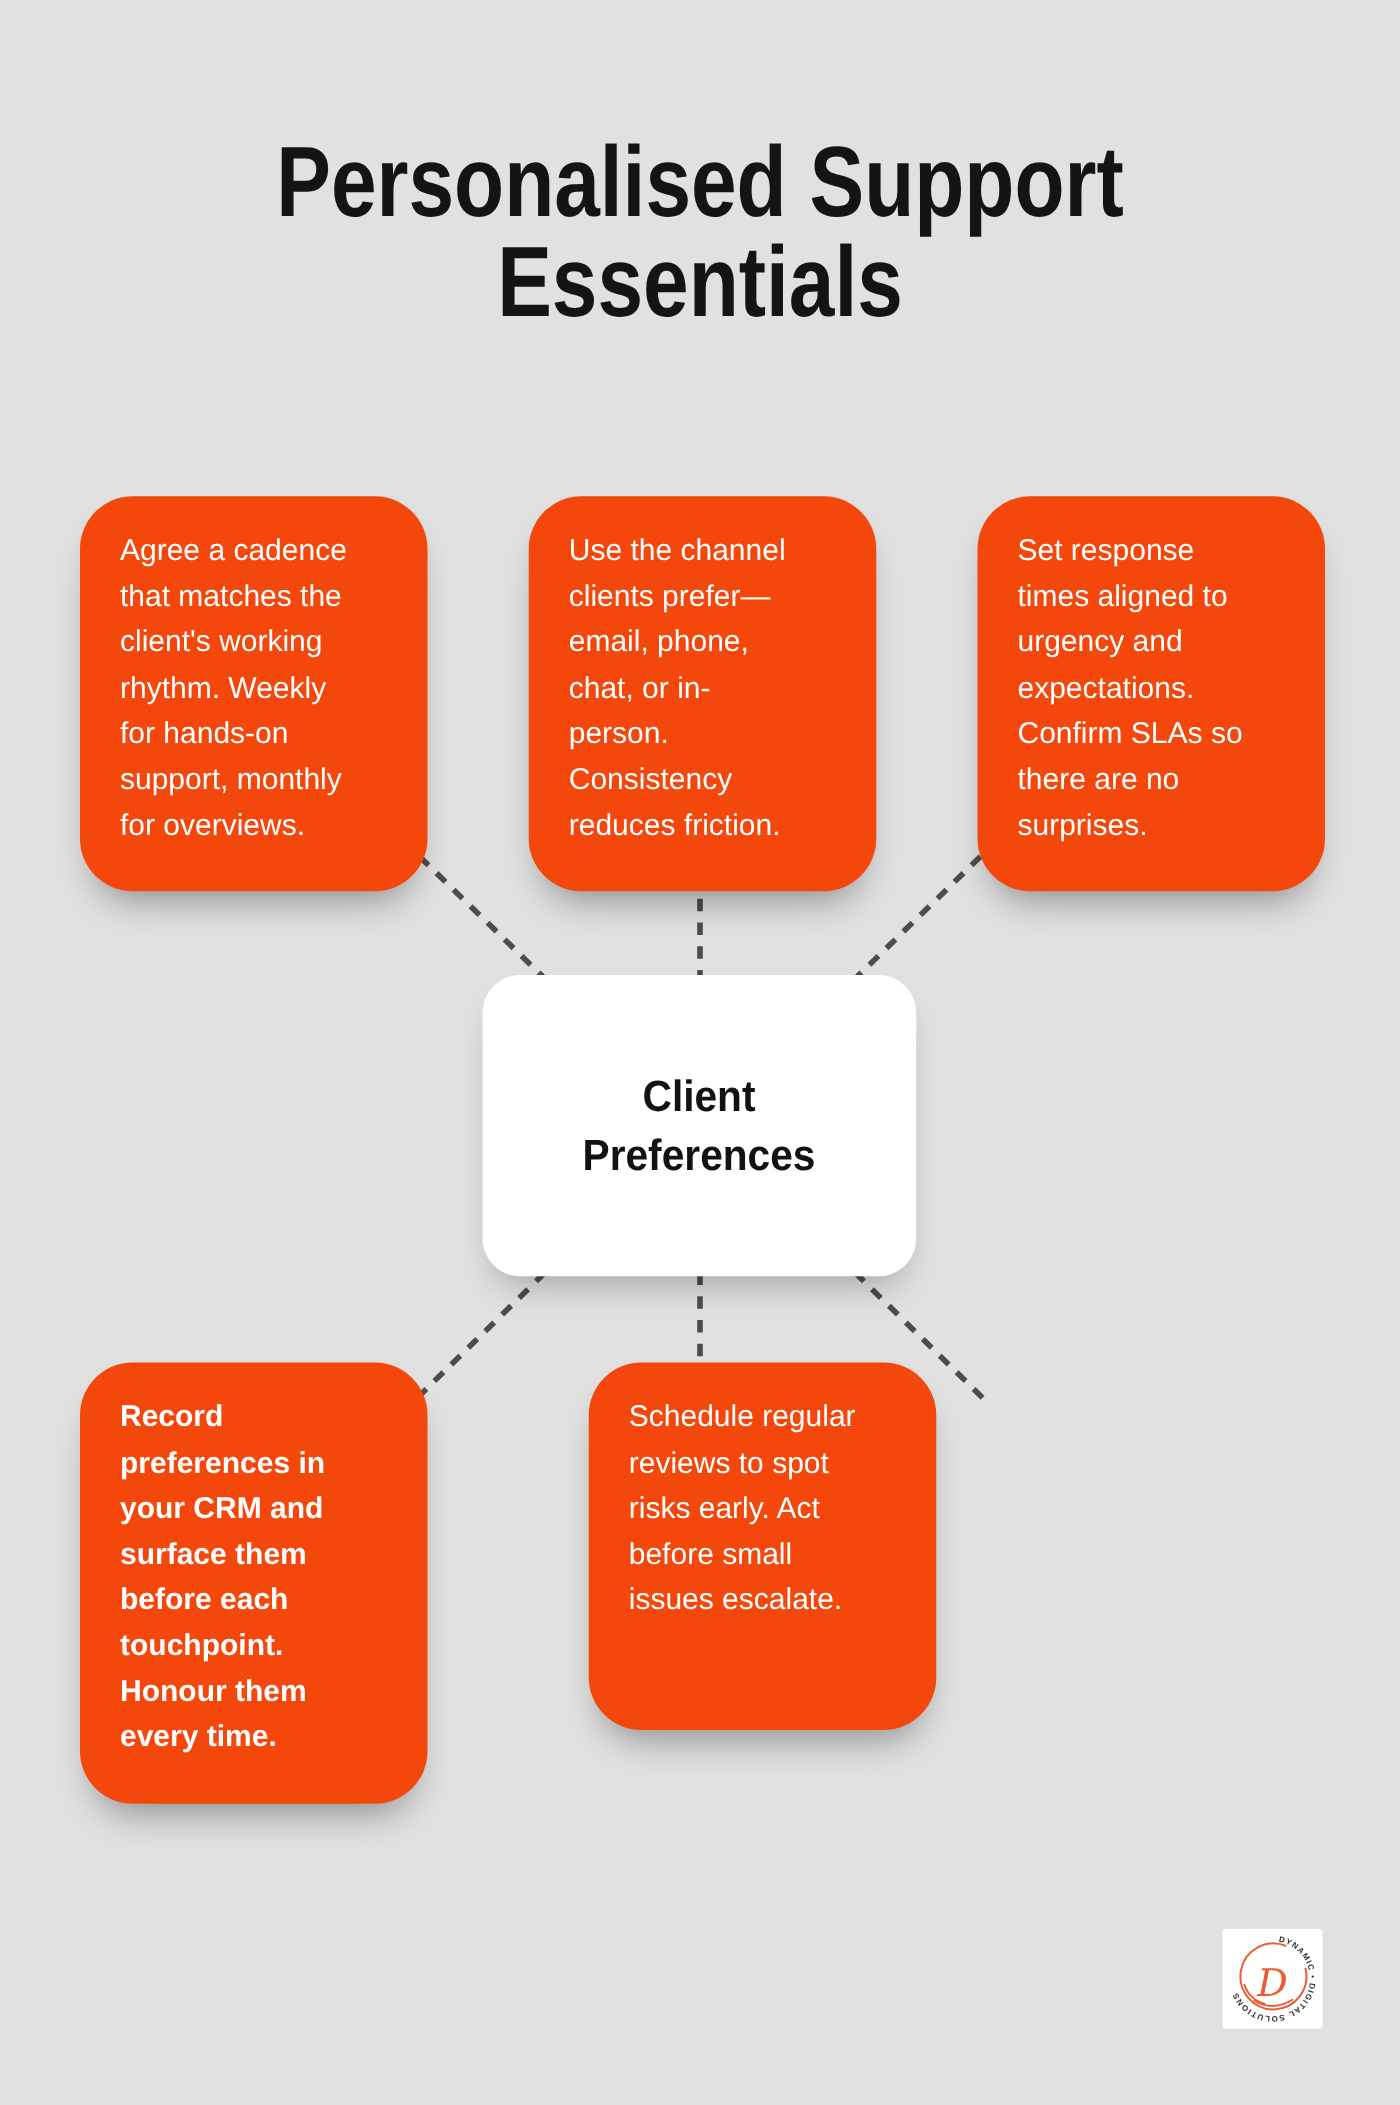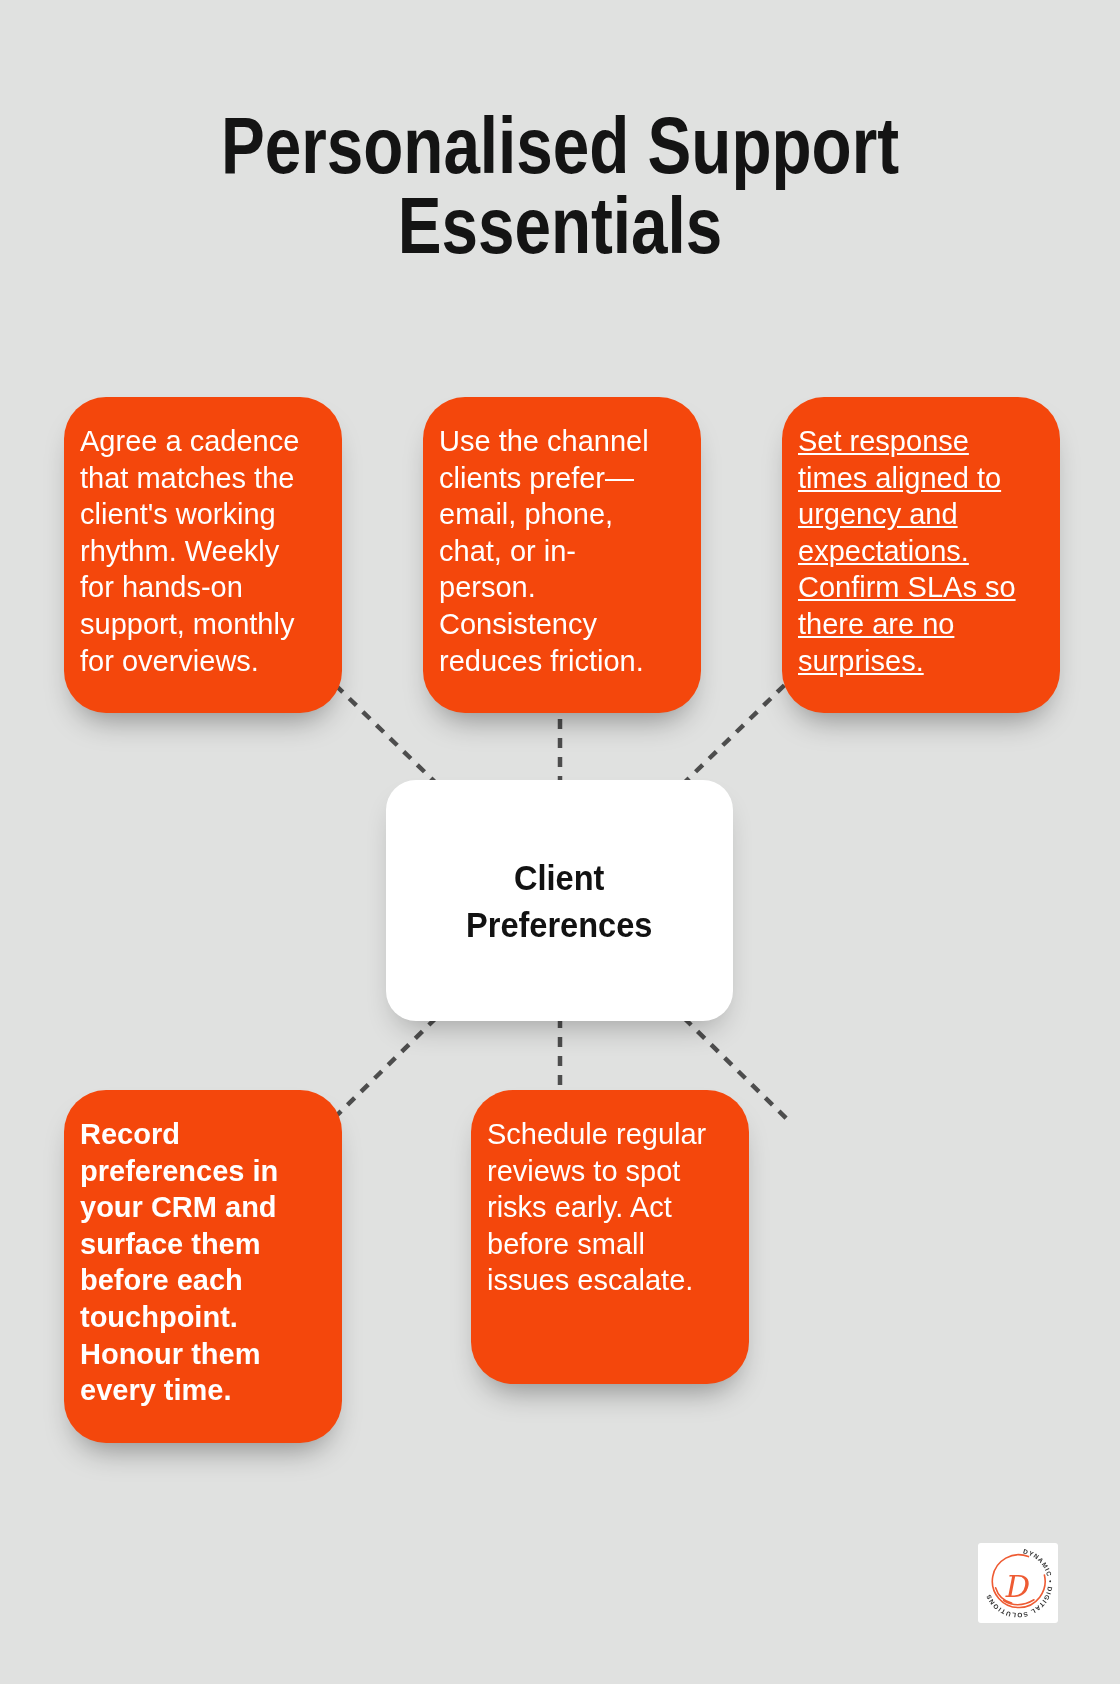--- a/index.html
+++ b/index.html
@@ -16,26 +16,26 @@
     transform:scaleX(.82); transform-origin:50% 0;
   }
   .connectors { position:absolute; left:0; top:0; z-index:1; }
   .card {
     position:absolute; z-index:2;
     background:var(--accent-orange,#F4470C);
     border-radius:42px; color:var(--card-text,#fff);
     box-shadow:0 18px 30px -12px rgba(0,0,0,.38);
   }
   .card p {
-    margin:0; padding:26px 18px 0 16px;
-    font-size:29px; line-height:36.6px; white-space:pre-line;
+    margin:0; padding:26px 18px 0 32px;
+    font-size:24px; line-height:36.6px; white-space:pre-line;
   }
   .tl { left:64px;  top:397px;  width:278px; height:316px; }
   .tm { left:423px; top:397px;  width:278px; height:316px; }
-  .tr { left:782px; top:397px;  width:278px; height:316px;text-decoration:underline; }
+  .tr { left:782px; top:397px;  width:278px; height:316px; }
   .bl { left:64px;  top:1090px; width:278px; height:353px;font-weight:bold; }
   .bm { left:423px; top:1090px; width:278px; height:294px;margin-left:48px; }
   .br { left:782px; top:1090px; width:278px; height:233px; }
   .center-card {
     position:absolute; z-index:2; left:386px; top:780px; width:347px; height:241px;
     background:#fff; border-radius:30px;
     box-shadow:0 16px 30px -12px rgba(0,0,0,.30);
     display:flex; align-items:center; justify-content:center;
   }
   .center-card h2 {

